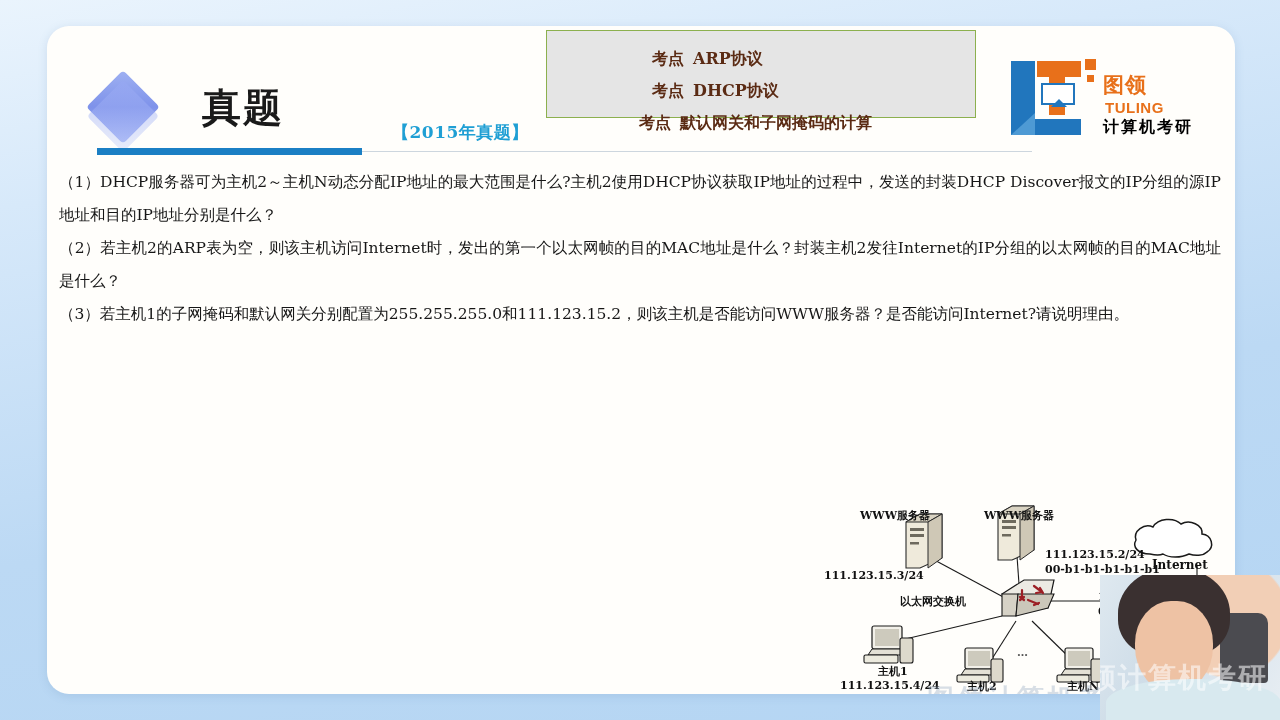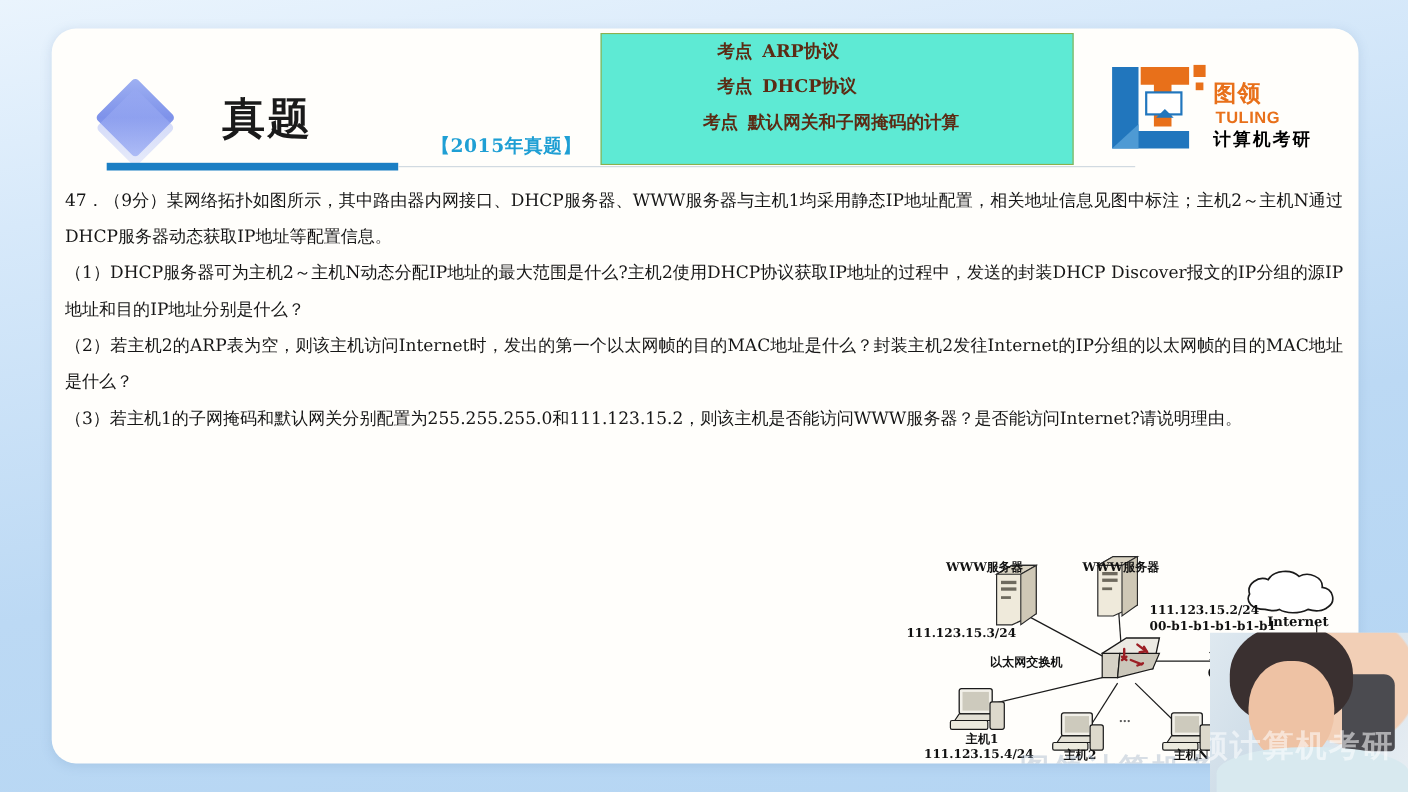--- a/index.html
+++ b/index.html
@@ -60,24 +60,24 @@
     background: #1b7fc4;
   }
   #title-rule .bar-line {
     position: absolute; left: 265px; top: 3px; width: 670px; height: 1px;
     background: #cdd6de;
   }
 
   
   #exam-box {
     position: absolute; left: 499px; top: 4px;
-    width: 430px; height: 120px;
-    background: #5eead4;
+    width: 430px; height: 88px;
+    background: #e5e5e5;
     border: 1px solid #8cb04e;
-    padding: 0 0 0 0;
+    padding: 12px 0 0 0;
   }
   .exam-row {
     display: flex; align-items: baseline;
     font-family: "DejaVu Serif", "Liberation Serif", serif;
     font-weight: 700; color: #5b2b14;
     font-size: 16px; line-height: 32px;
     padding-left: 105px;
   }
   .exam-row .kw { margin-right: 9px; }
 
@@ -211,21 +211,20 @@
         <rect x="80" y="18" width="7" height="7" fill="#e8701a"></rect>
       </svg>
       <div id="brand-text">
         <span class="brand-cn-1">图领</span><span class="brand-en">TULING</span>
         <span class="brand-cn-2">计算机考研</span>
       </div>
     </div>
   </div>
 
   <div id="question-body">
-    <div class="q-para">47．（9分）某网络拓扑如图所示，其中路由器内网接口、DHCP服务器、WWW服务器与主机1均采用静态IP地址配置，相关地址信息见图中标注；主机2～主机N通过DHCP服务器动态获取IP地址等配置信息。</div>
     <div class="q-para">（1）DHCP服务器可为主机2～主机N动态分配IP地址的最大范围是什么?主机2使用DHCP协议获取IP地址的过程中，发送的封装DHCP Discover报文的IP分组的源IP地址和目的IP地址分别是什么？</div>
     <div class="q-para">（2）若主机2的ARP表为空，则该主机访问Internet时，发出的第一个以太网帧的目的MAC地址是什么？封装主机2发往Internet的IP分组的以太网帧的目的MAC地址是什么？</div>
     <div class="q-para">（3）若主机1的子网掩码和默认网关分别配置为255.255.255.0和111.123.15.2，则该主机是否能访问WWW服务器？是否能访问Internet?请说明理由。</div>
   </div>
 
   <div id="topology">
 
     <svg width="430" height="225" viewBox="0 0 430 225">
 
       <g stroke="#1a1a1a" stroke-width="1.1" fill="none">

